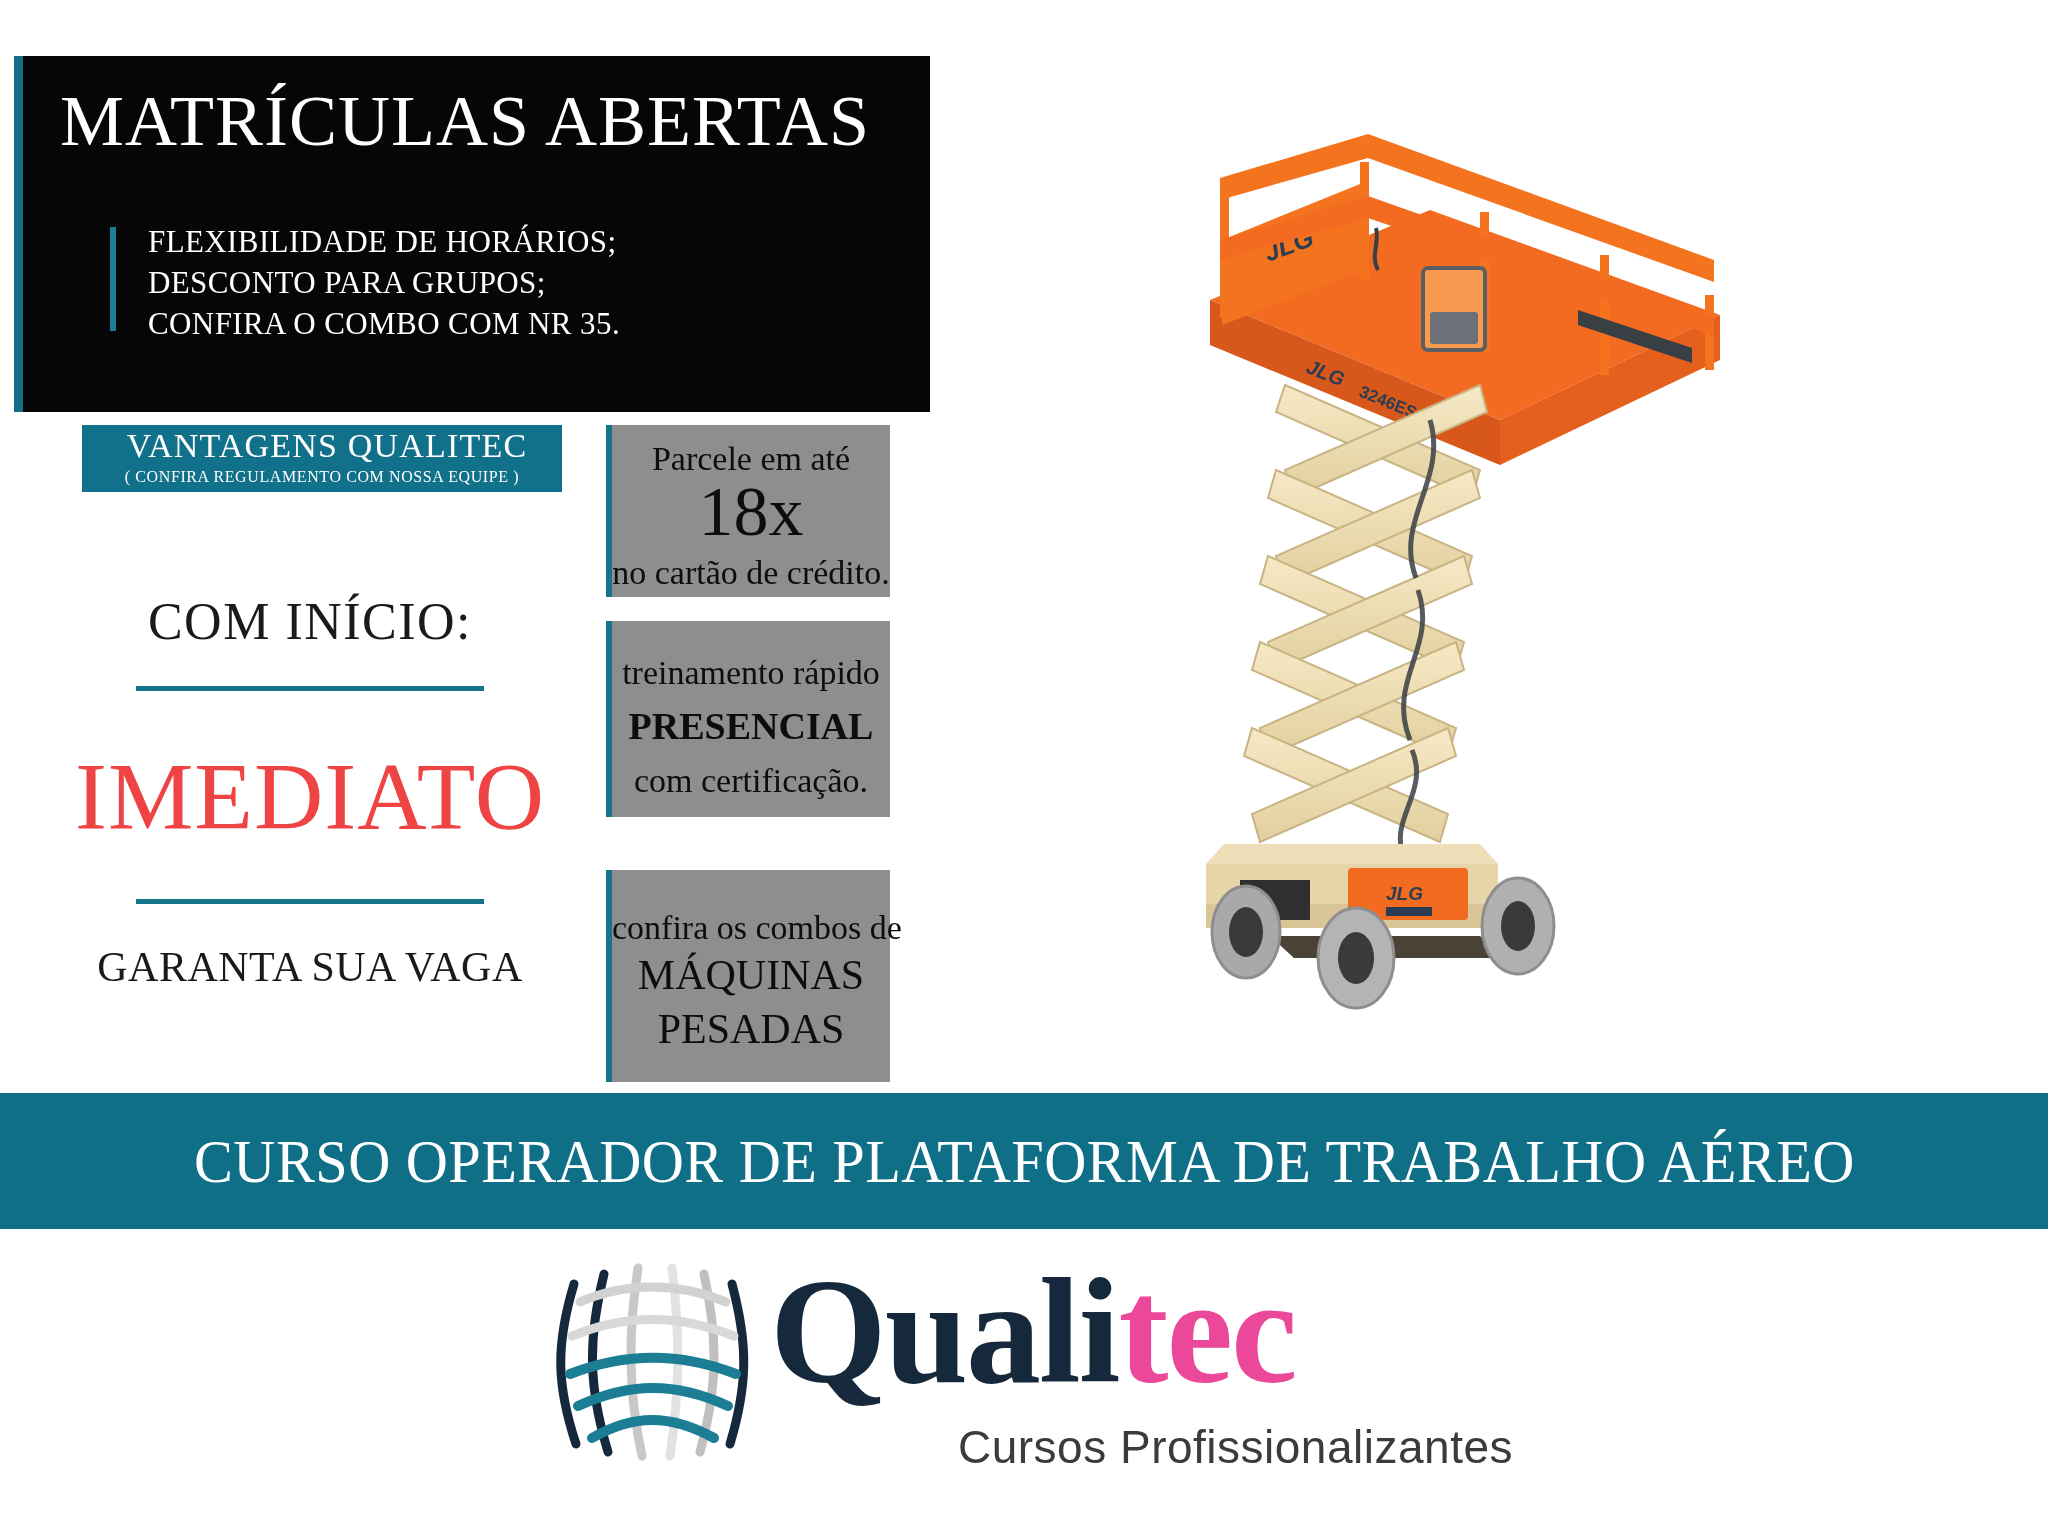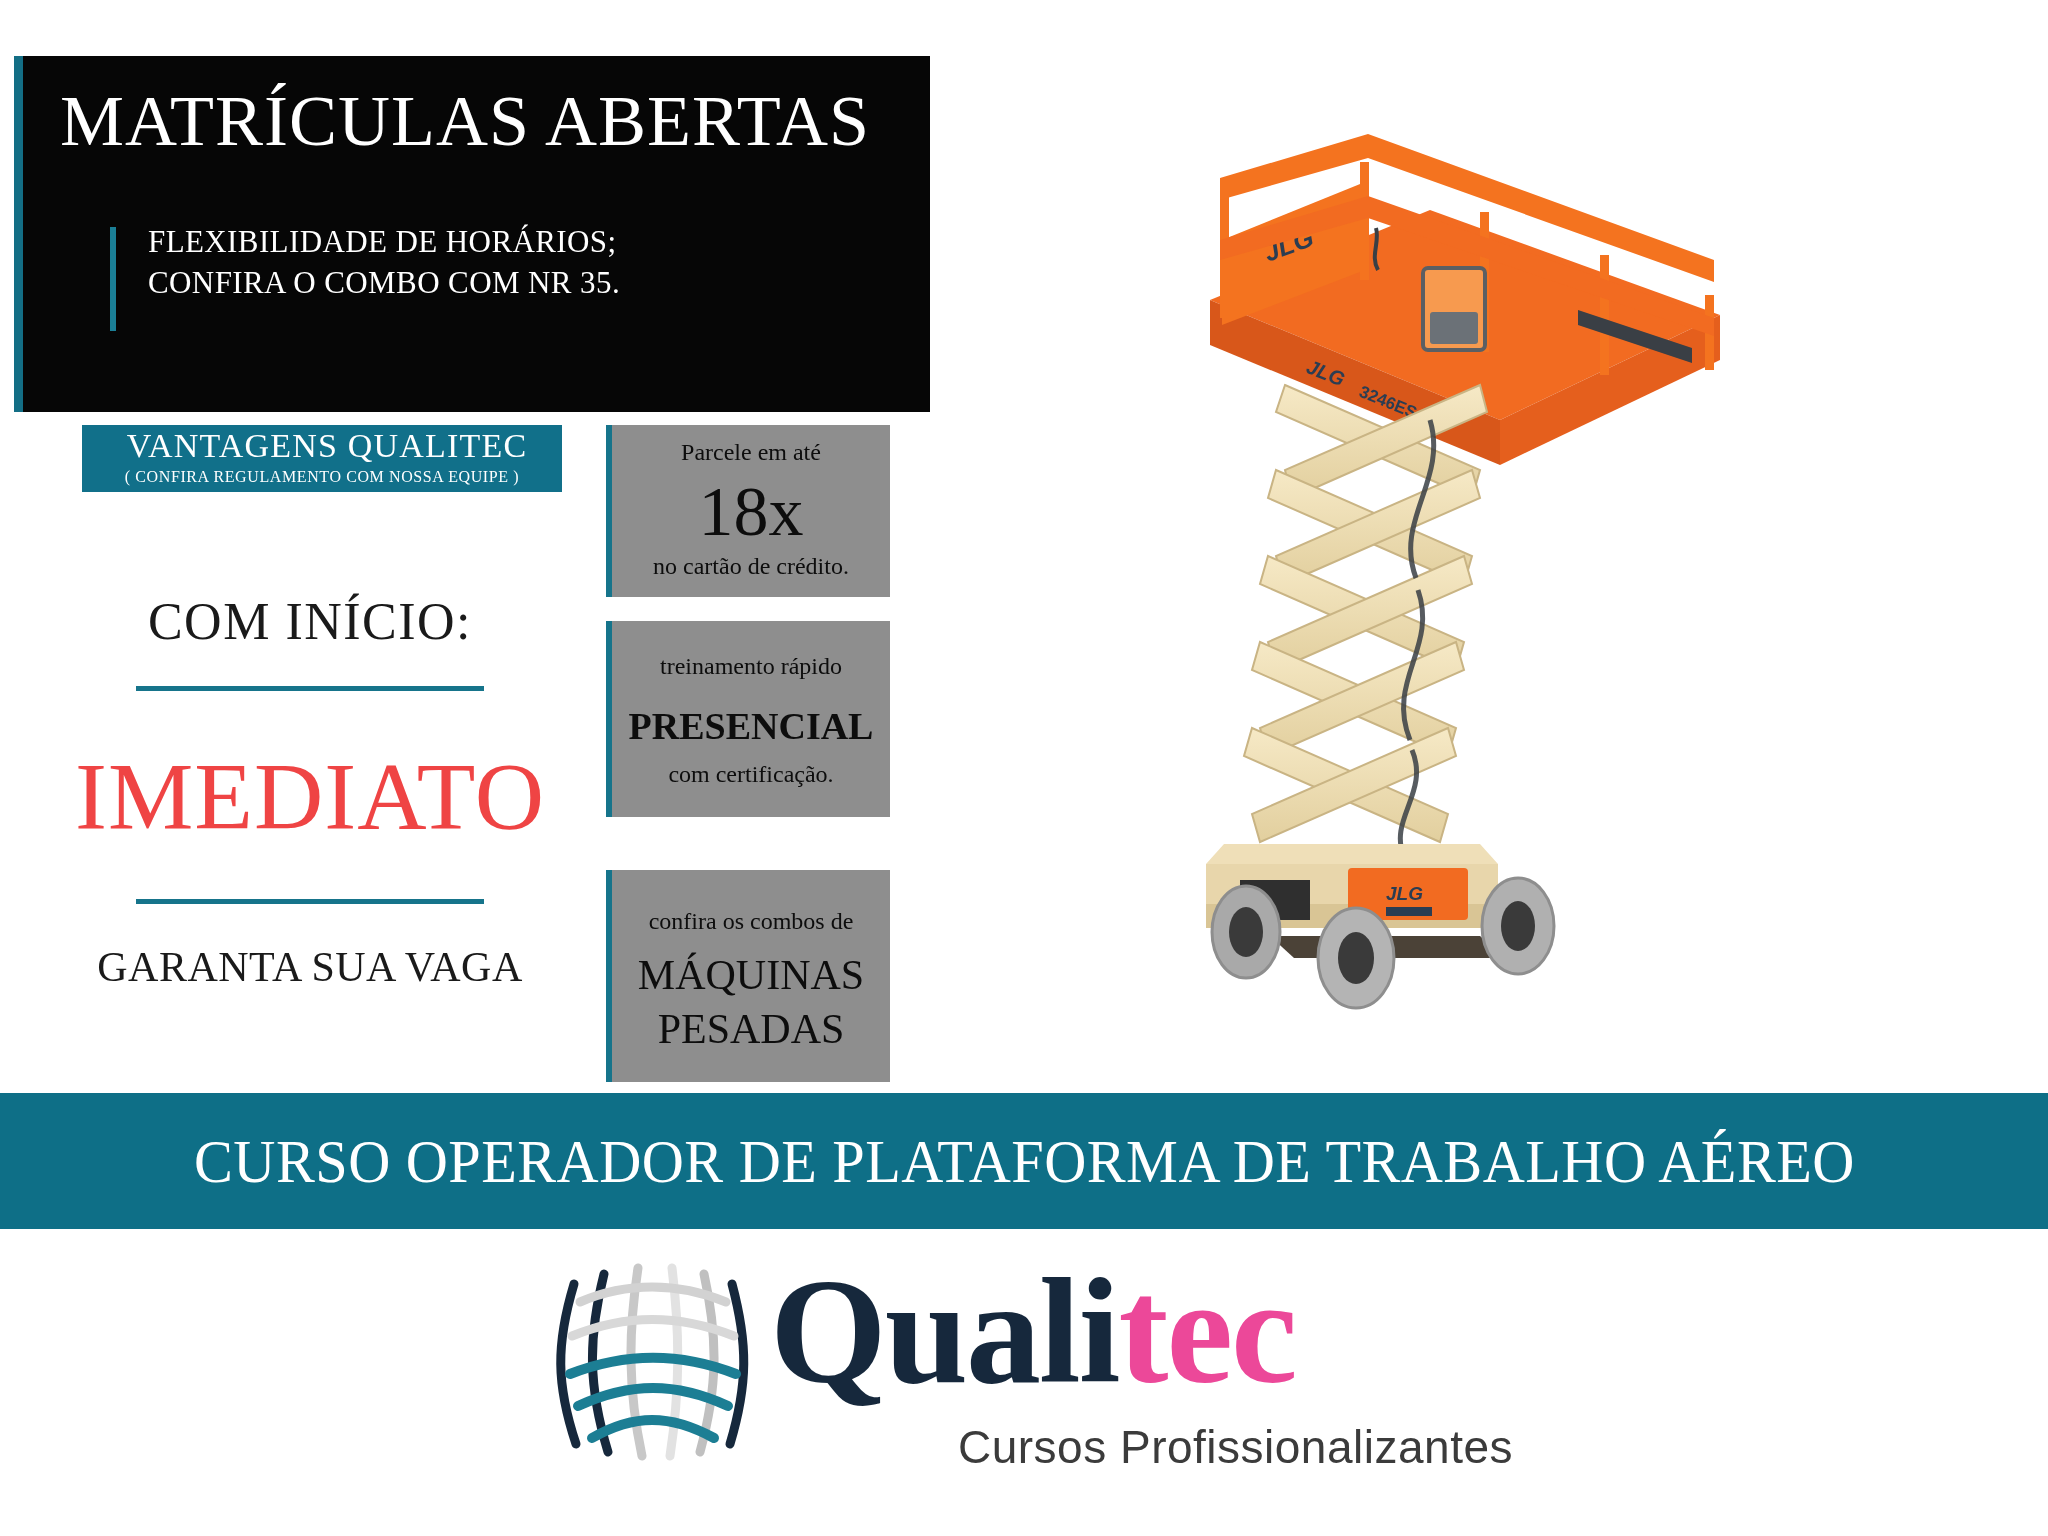--- a/index.html
+++ b/index.html
@@ -145,21 +145,21 @@
     background:#8e8e8e;
     box-sizing:border-box;
     text-align:center;
     color:#0d0d0d;
     font-family:"Liberation Serif", serif;
   }
   .gbox-1{ left:612px; top:425px; width:278px; height:172px; }
   .gbox-2{ left:612px; top:621px; width:278px; height:196px; }
   .gbox-3{ left:612px; top:870px; width:278px; height:212px; }
 
-  .gline-sm{ font-size:24px; line-height:1.15; white-space:nowrap; }
+  .gline-sm{ font-size:34px; line-height:1.15; white-space:nowrap; }
   .gline-big{ font-size:70px; line-height:1.0; white-space:nowrap; }
   .gline-bold{ font-size:38px; font-weight:bold; line-height:1.1; white-space:nowrap; }
   .gline-cap{ font-size:42px; line-height:1.12; white-space:nowrap; }
 
   .gbox-1 .l1{ position:absolute; left:0; right:0; top:14px; }
   .gbox-1 .l2{ position:absolute; left:0; right:0; top:52px; }
   .gbox-1 .l3{ position:absolute; left:0; right:0; top:128px; }
 
   .gbox-2 .l1{ position:absolute; left:0; right:0; top:32px; }
   .gbox-2 .l2{ position:absolute; left:0; right:0; top:85px; }
@@ -242,20 +242,21 @@
 
 <div id="poster">
 
   <div class="headline-box">
     <div class="headline-accent"></div>
     <div class="headline-title">MATRÍCULAS ABERTAS</div>
     <div class="headline-sub-wrap">
       <div class="headline-sub-bar"></div>
       <div class="headline-sub-lines">
         <div>FLEXIBILIDADE DE HORÁRIOS;</div>
+        <div>DESCONTO PARA GRUPOS;</div>
         <div>CONFIRA O COMBO COM NR 35.</div>
       </div>
     </div>
   </div>
 
   <div class="vantagens-box">
     <div class="vantagens-title">VANTAGENS QUALITEC</div>
     <div class="vantagens-sub">( CONFIRA REGULAMENTO COM NOSSA EQUIPE )</div>
   </div>
 

